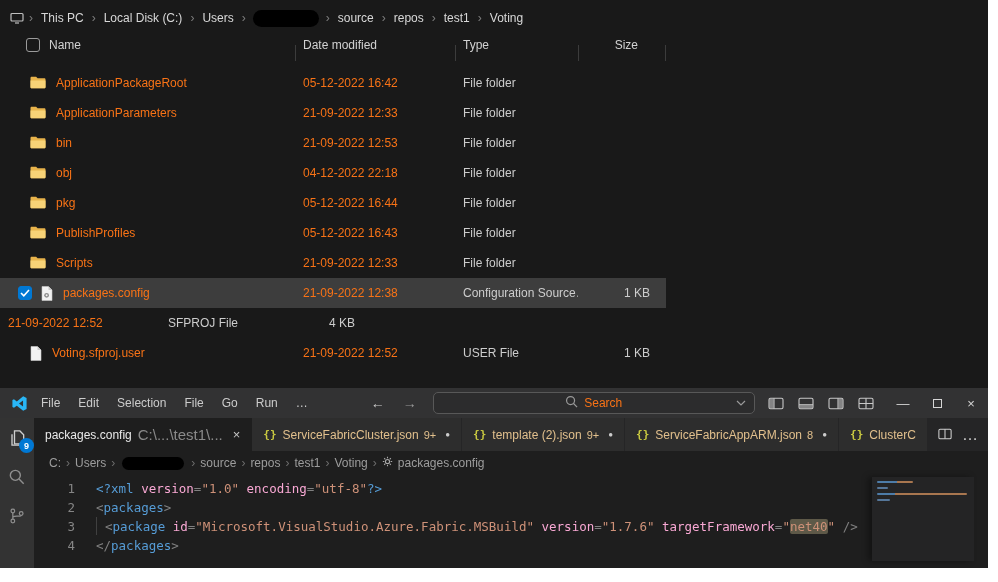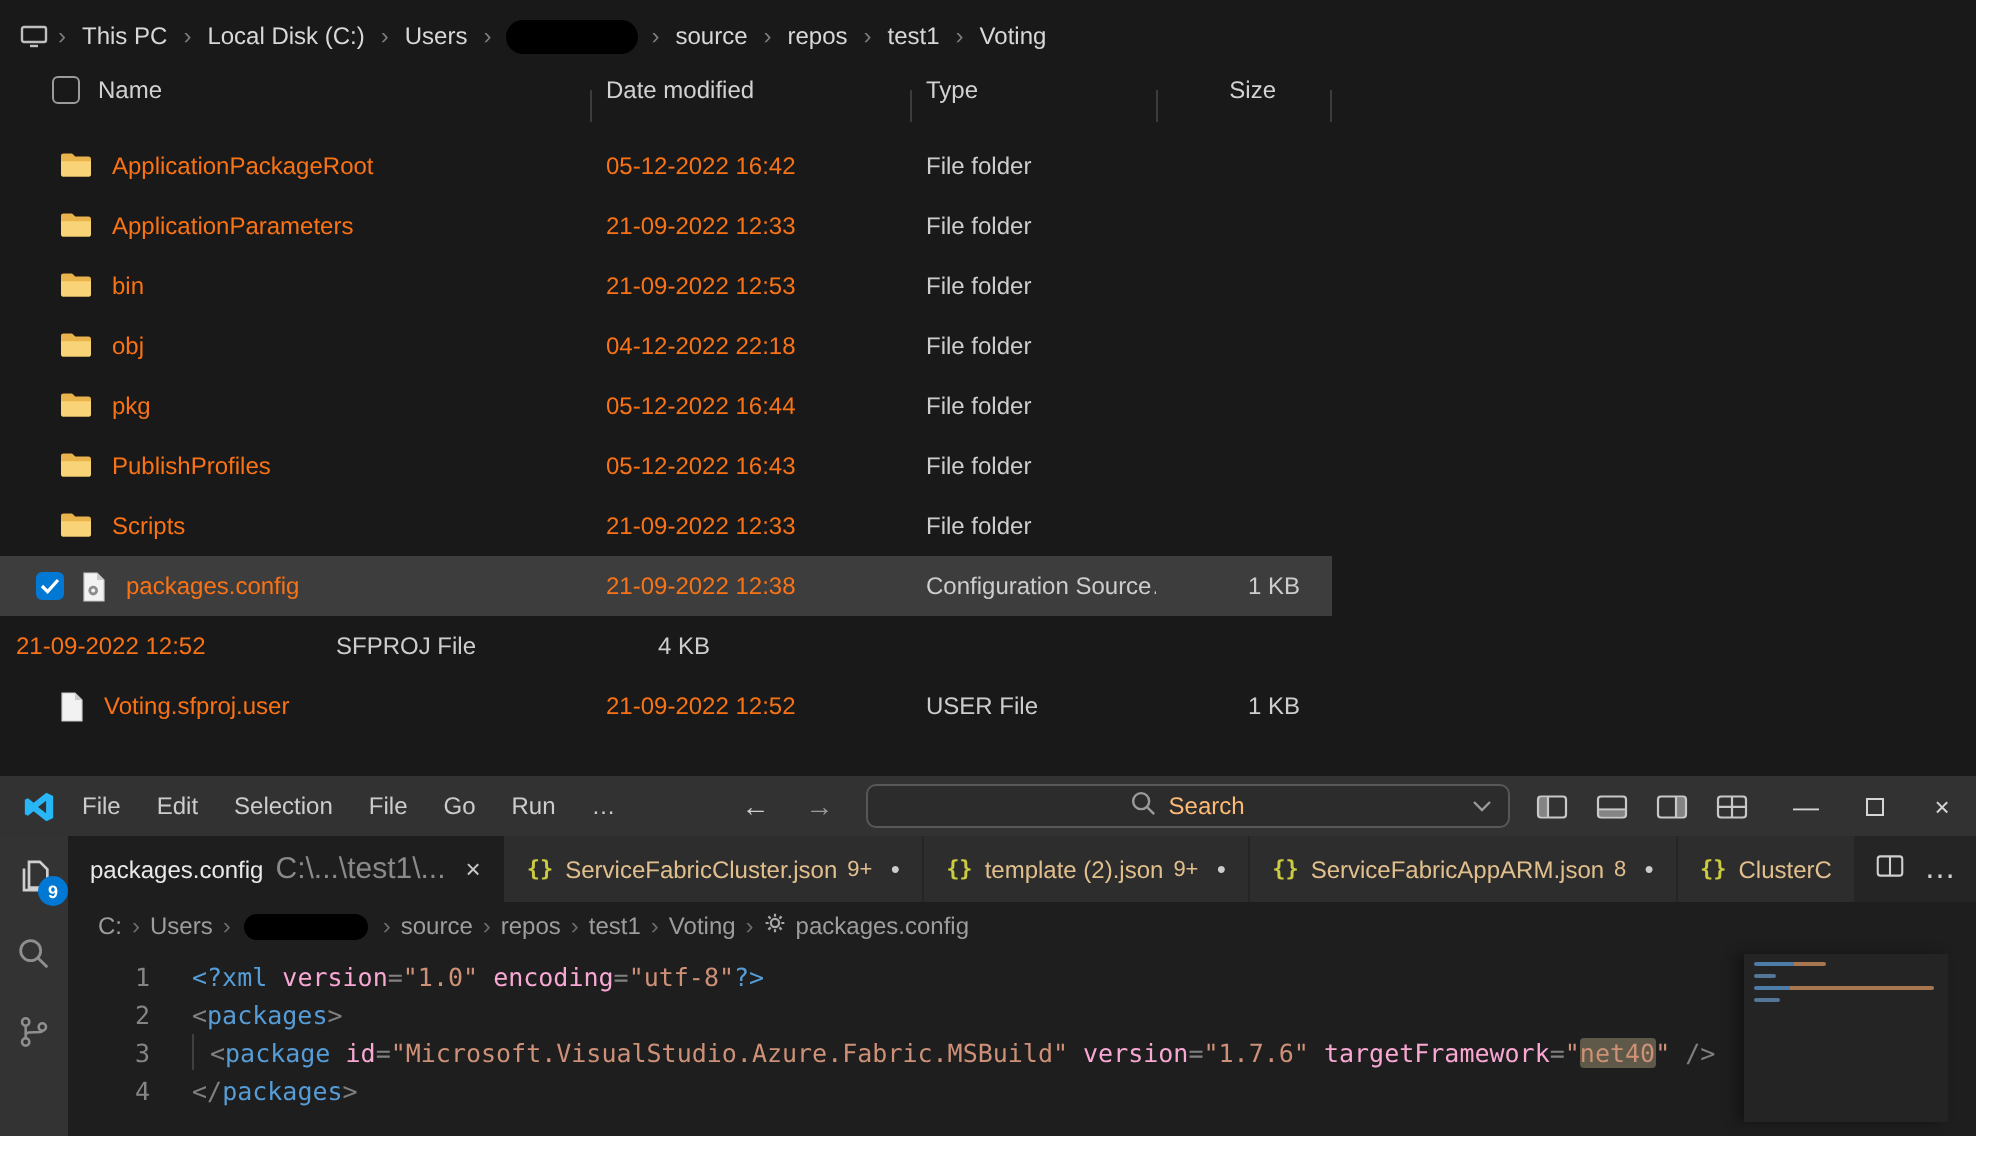--- a/index.html
+++ b/index.html
@@ -33,21 +33,21 @@
   .c-size{width:88px;text-align:right;padding-right:16px;color:#cdcdcd}
 
   
   .vsc{position:absolute;left:0;top:388px;width:988px;height:180px;background:#1e1e1e}
   .titlebar{height:30px;background:#323233;display:flex;align-items:center;color:#cccccc}
   .vsc-logo{margin:0 4px 0 11px;display:inline-flex}
   .menus{display:flex}
   .menu-item{padding:0 9px;font-size:12px;line-height:30px;cursor:default}
   .nav-arrows{display:flex;gap:18px;margin-left:54px;font-size:14px;color:#cfcfcf}
   .arrow.dim{color:#9b9b9b}
-  .searchbox{position:relative;margin-left:16px;width:322px;height:22px;background:#2c2c2d;border:1px solid #585858;border-radius:5px;display:flex;align-items:center;justify-content:center;gap:6px;color:#fdba74;font-size:12px}
+  .searchbox{position:relative;margin-left:16px;width:322px;height:22px;background:#2c2c2d;border:1px solid #585858;border-radius:5px;display:flex;align-items:center;justify-content:center;gap:6px;color:#f97316;font-size:12px}
   .s-chev{position:absolute;right:8px;top:7px;display:inline-flex}
   .tb-spacer{flex:1}
   .layout-icons{display:flex;gap:14px;margin-right:12px;align-items:center}
   .li{display:inline-flex}
   .win-controls{display:flex}
   .win-btn{width:34px;height:30px;display:flex;align-items:center;justify-content:center;font-size:13px;color:#d6d6d6}
   .max-box{width:9px;height:9px;border:1px solid #d6d6d6;display:inline-block}
   .vsc-body{display:flex;height:150px}
   .activitybar{width:34px;background:#333333;display:flex;flex-direction:column;align-items:center;padding-top:10px;gap:19px;flex:none}
   .act-icon{position:relative;display:inline-flex}

